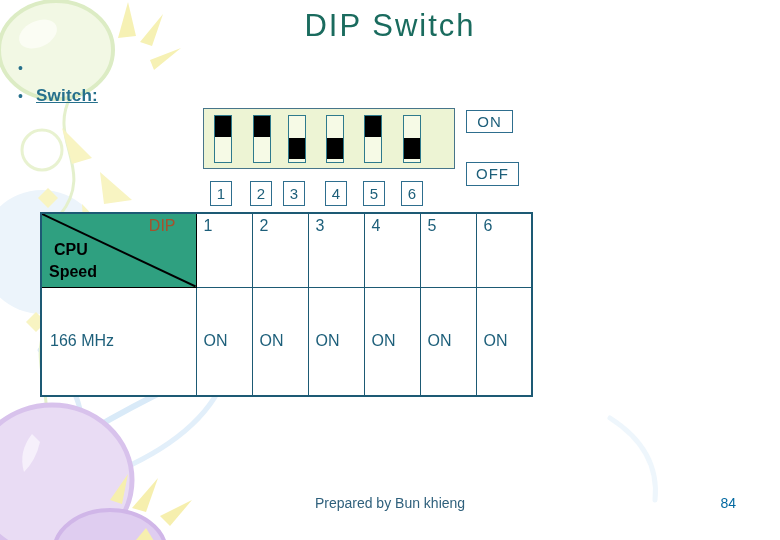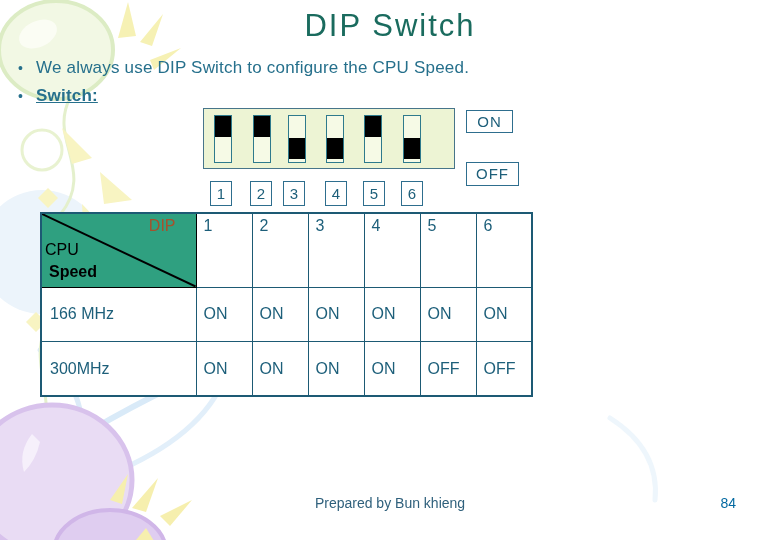--- a/index.html
+++ b/index.html
@@ -54,21 +54,21 @@
   .dip-table col.cn{width:56px;}
   .dip-table thead tr{height:74px;}
   .dip-table tbody tr{height:37px;}
   th.colhead{
     vertical-align:top;text-align:left;padding:3px 0 0 7px;
     color:#1d5f7a;font-weight:400;font-size:16px;
   }
   th.corner{position:relative;padding:8px;background:#2fa080;border:1.5px solid #000;}
   th.corner svg{position:absolute;left:0;top:0;width:100%;height:100%;}
   th.corner .dip{position:absolute;top:3px;right:20px;color:#a6512c;font-size:16px;font-weight:400;}
-  th.corner .cpu{position:absolute;left:3px;top:27px;color:#000;font-weight:normal;font-size:16px;}
+  th.corner .cpu{position:absolute;left:12px;top:27px;color:#000;font-weight:bold;font-size:16px;}
   th.corner .speed{position:absolute;left:7px;top:49px;color:#000;font-weight:bold;font-size:16px;}
   td.rowlabel{padding-left:8px;color:#1d5f7a;font-size:16px;vertical-align:middle;}
   td.val{padding-left:7px;color:#1d5f7a;font-size:16px;vertical-align:middle;}
 
   .footer-text{
     position:absolute;top:495px;left:0;width:100%;text-align:center;
     color:#2f607c;font-size:14px;
   }
   .page-num{
     position:absolute;top:495px;right:44px;color:#0369a1;font-size:14px;
@@ -118,21 +118,20 @@
       <polygon points="110,500 128,474 122,504"></polygon>
     </g>
   </svg>
 
   <div class="content">
     <div class="title">DIP Switch</div>
 
     <div class="bullets">
   <div class="bullet">
     <span class="dot">•</span>
-    <span class="text">We always use DIP Switch to configure the CPU Speed.</span>
   </div>
 
   <div class="bullet emphasis">
     <span class="dot">•</span>
     <span class="text">Switch:</span>
   </div>
 </div>
 
     <div class="panel">
   <div class="slot on" style="left: 10px;">
@@ -206,28 +205,19 @@
       <tbody>
           <tr>
             <td class="rowlabel">166 MHz</td>
             <td class="val">ON</td>
             <td class="val">ON</td>
             <td class="val">ON</td>
             <td class="val">ON</td>
             <td class="val">ON</td>
             <td class="val">ON</td>
           </tr>
-          <tr>
-            <td class="rowlabel">300MHz</td>
-            <td class="val">ON</td>
-            <td class="val">ON</td>
-            <td class="val">ON</td>
-            <td class="val">ON</td>
-            <td class="val">OFF</td>
-            <td class="val">OFF</td>
-          </tr>
         </tbody>
     </table>
 
     <div class="footer-text">Prepared by Bun khieng</div>
     <div class="page-num">84</div>
   </div>
 </div>
 
 </body></html>

